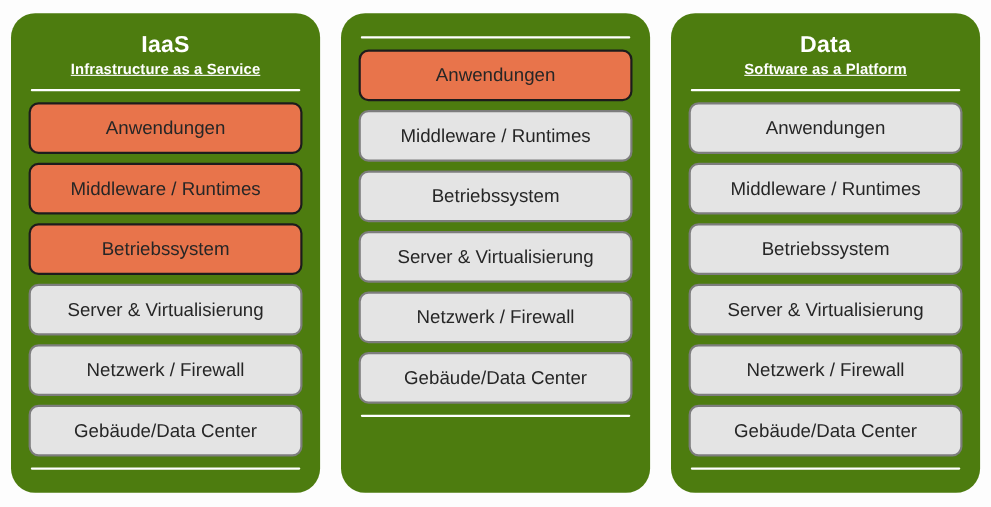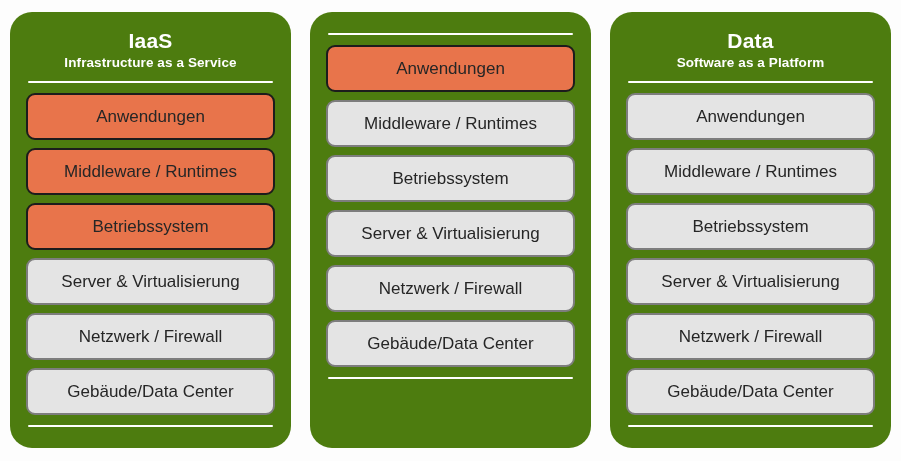--- a/index.html
+++ b/index.html
@@ -46,20 +46,21 @@
     line-height: 24px;
     letter-spacing: 0.2px;
   }
   .panel-subtitle {
     color: #ffffff;
     font-size: 13.5px;
     font-weight: bold;
     line-height: 18px;
     margin-top: 1px;
     letter-spacing: 0.1px;
+    text-decoration: underline;
   }
   .divider {
     height: 2px;
     background: #ffffff;
     margin: 9px 2px 10px 2px;
     border-radius: 1px;
     flex: 0 0 auto;
   }
   .divider.bottom {
     margin: 10px 2px 0 2px;

